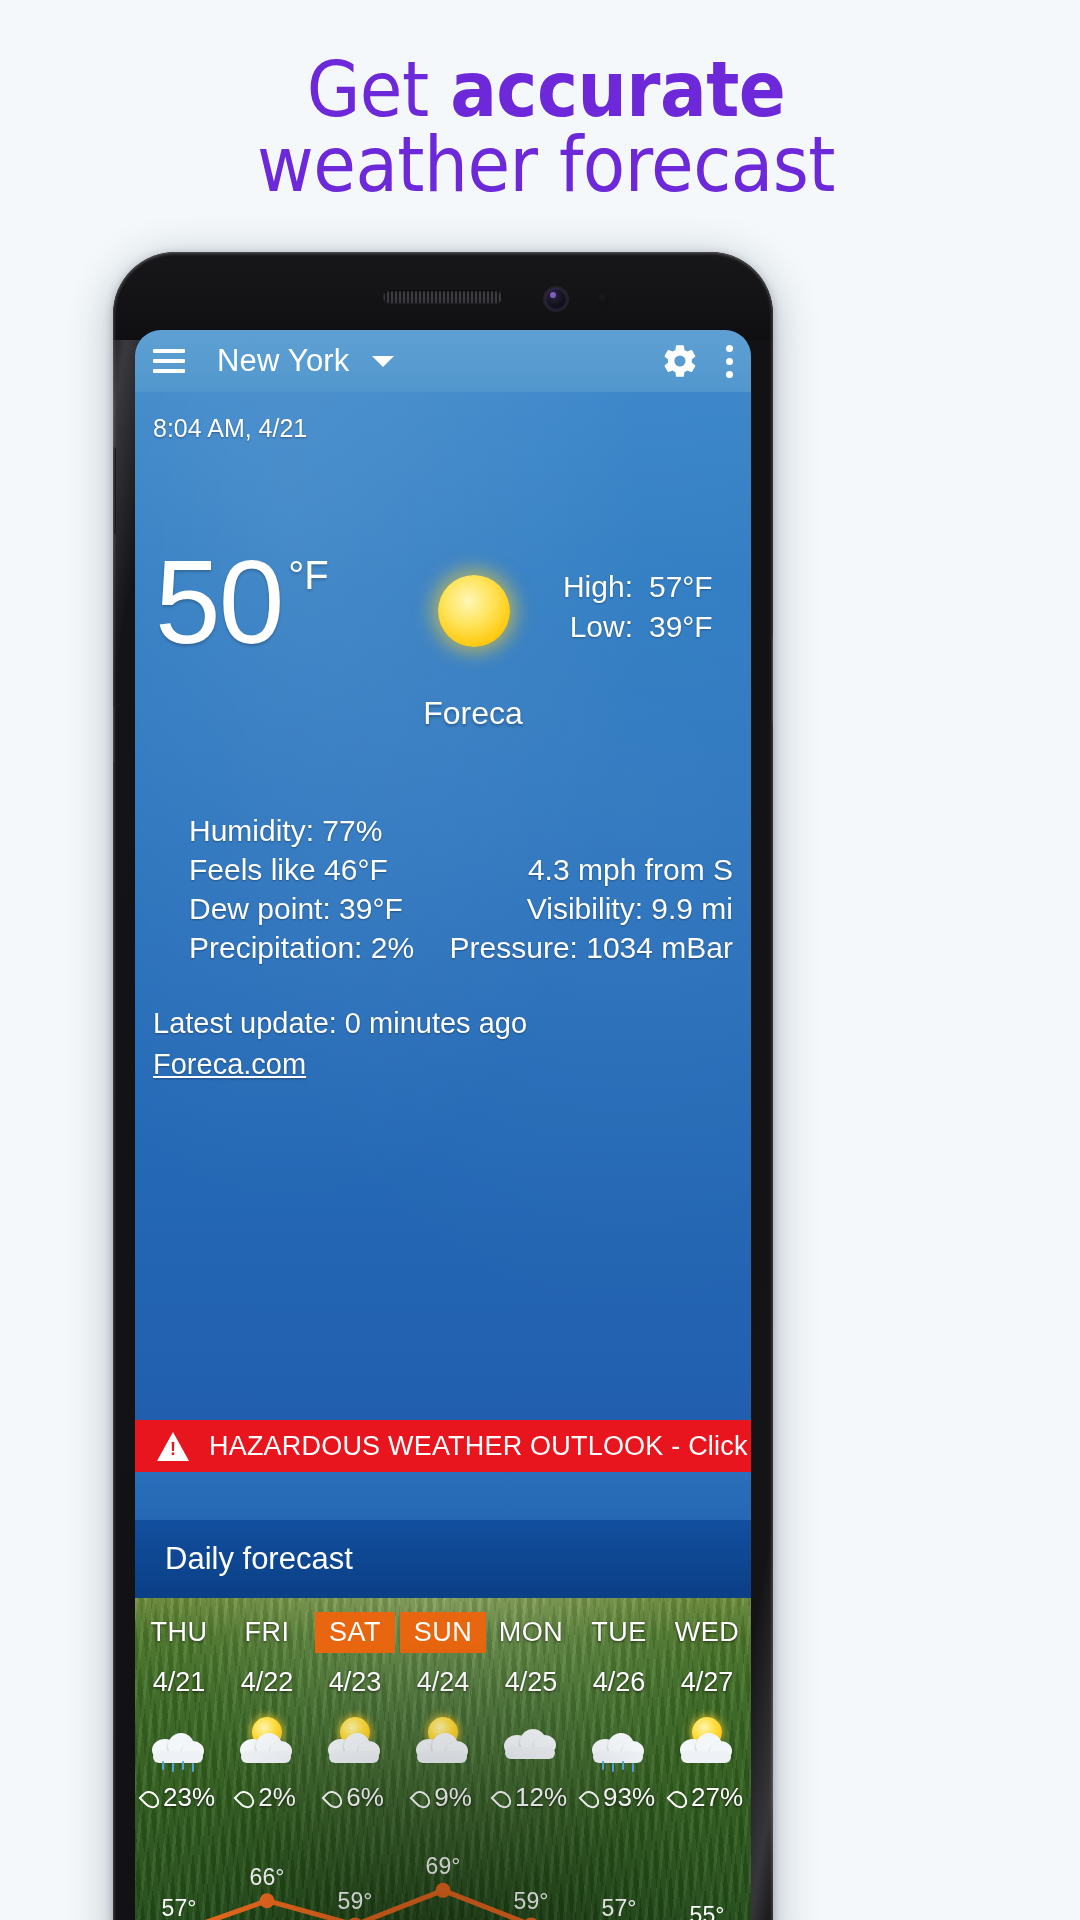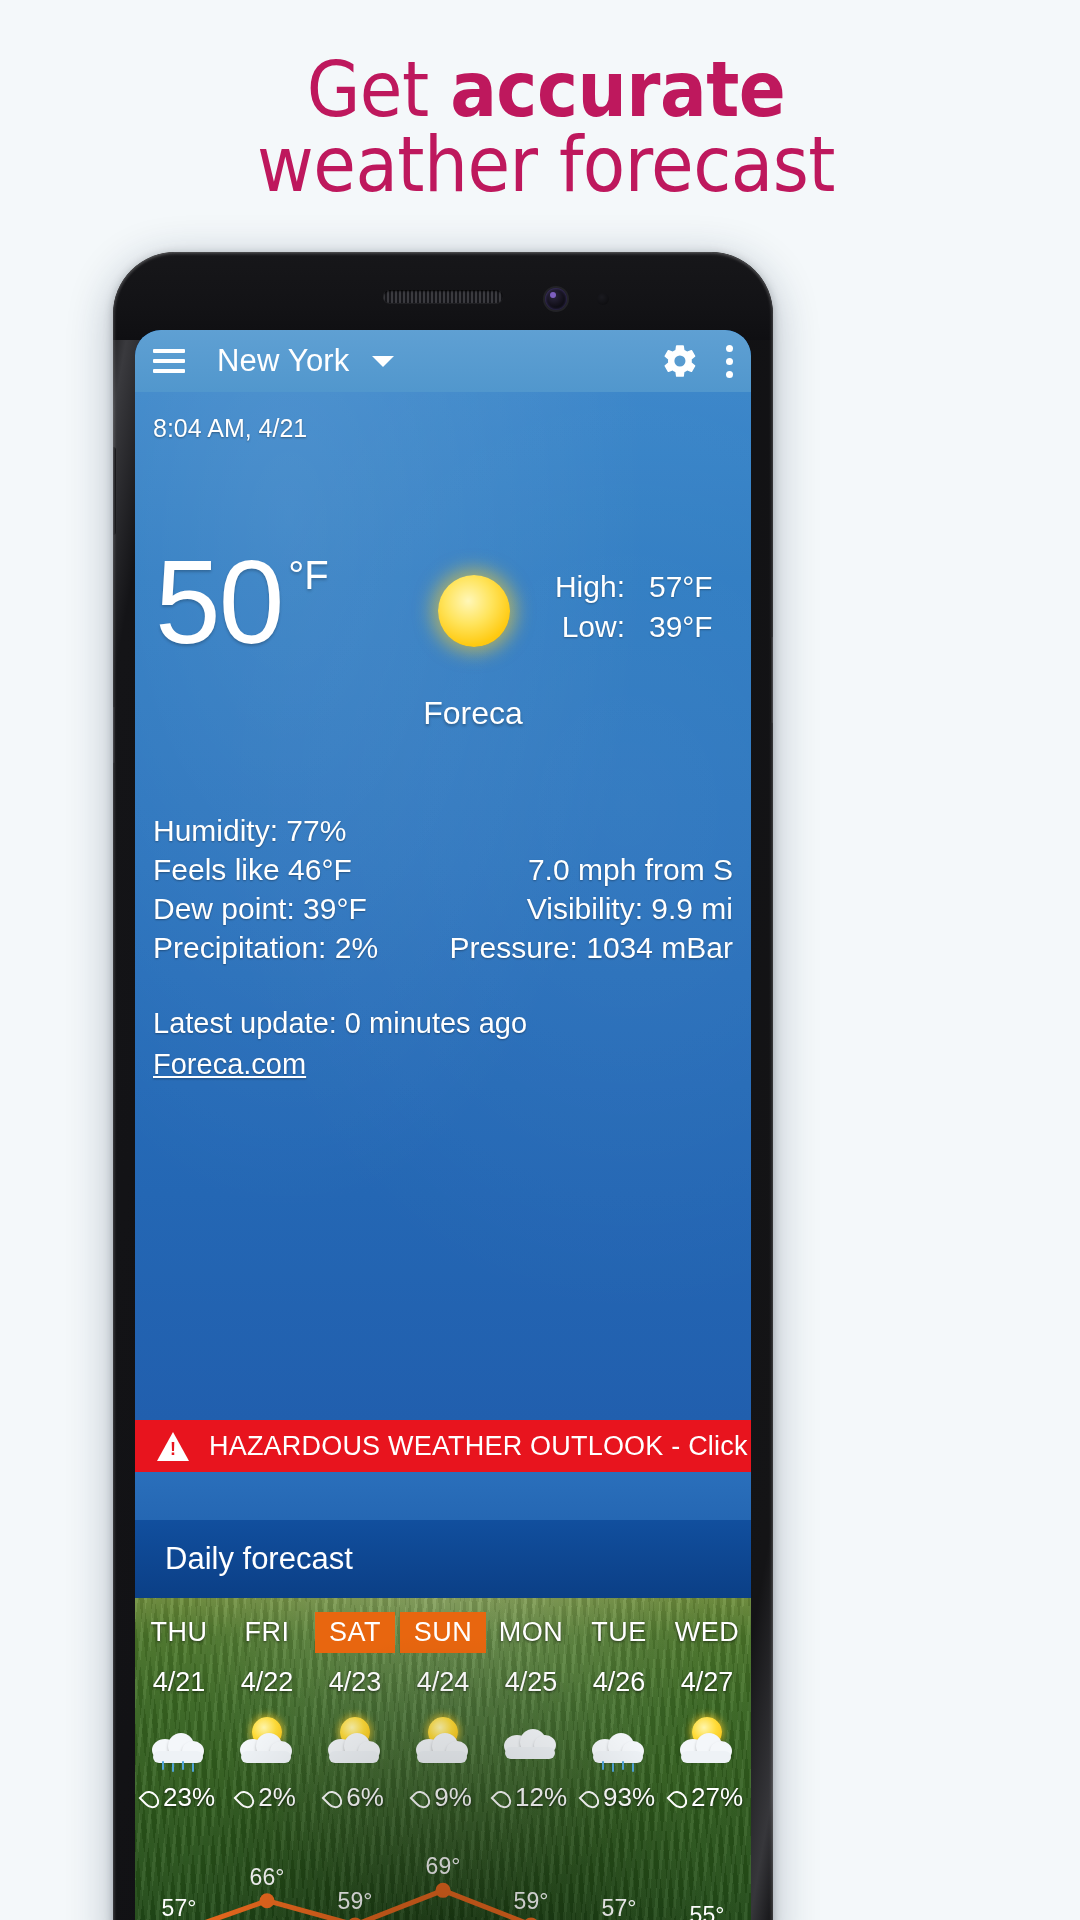--- a/index.html
+++ b/index.html
@@ -6,21 +6,21 @@
   html,body { width:1080px; height:1920px; overflow:hidden; }
   body {
     background:#f4f8fa;
     font-family:"Liberation Sans", sans-serif;
     position:relative;
   }
 
   
   .headline {
     position:absolute; top:52px; left:0; width:1080px;
-    text-align:center; color:#be185d;
+    text-align:center; color:#6d28d9;
     font-family:"DejaVu Sans Condensed","Liberation Sans", sans-serif;
     line-height:0.98;
     letter-spacing:-0.5px;
     padding-left:12px;
   }
   .headline .l1 { font-size:77px; font-weight:400; display:block; }
   .headline .l1 b { font-weight:700; }
   .headline .l2 { font-size:77px; font-weight:400; display:block; margin-top:0;}
 
   
@@ -139,25 +139,25 @@
   .sun-rays i{
     position:absolute; left:50%; top:50%;
     width:3px; height:62px; margin-left:-1.5px; margin-top:-31px;
     background:linear-gradient(180deg, rgba(255,190,0,0) 0%, rgba(255,205,20,0.95) 28%, rgba(255,225,60,0) 60%);
     transform-origin:50% 50%;
   }
   .cond{ position:absolute; left:230px; top:142px; width:180px; text-align:center; color:#fff; font-size:32px; text-shadow:0 2px 3px rgba(0,0,0,.3);}
 
   .hilo{ position:absolute; right:2px; top:14px; text-align:right; color:#fff; font-size:30px; line-height:1.32; text-shadow:0 1px 2px rgba(0,0,0,.3);}
   .hilo .lbl{ display:inline-block; }
-  .hilo .val{ display:inline-block; min-width:82px; text-align:left; margin-left:24px;}
+  .hilo .val{ display:inline-block; min-width:82px; text-align:left; margin-left:16px;}
 
   .details{ position:relative; margin-top:48px; color:#fff; font-size:30px; line-height:1.30; text-shadow:0 1px 2px rgba(0,0,0,.33);}
   .det-row{ display:flex; justify-content:space-between; align-items:baseline;}
-  .det-left{ text-align:left;}
+  .det-left{ text-align:left;margin-left:36px;}
   .det-right{ text-align:right;}
 
   .update{ position:relative; margin-top:40px; color:#fff; font-size:29px; text-shadow:0 1px 2px rgba(0,0,0,.33);}
   .srclink{ position:relative; margin-top:8px; color:#fff; font-size:29px; text-decoration:underline; text-shadow:0 1px 2px rgba(0,0,0,.33); display:inline-block;}
 
   
   .hazard{
     position:relative;
     height:52px; background:#e8141e;
     display:flex; align-items:center; padding-left:22px;
@@ -336,21 +336,21 @@
         </div>
       </div>
 
       <div class="details">
         <div class="det-row">
             <span class="det-left">Humidity: 77%</span>
             <span class="det-right"></span>
           </div>
         <div class="det-row">
             <span class="det-left">Feels like 46°F</span>
-            <span class="det-right">7.0 mph from S</span>
+            <span class="det-right">4.3 mph from S</span>
           </div>
         <div class="det-row">
             <span class="det-left">Dew point: 39°F</span>
             <span class="det-right">Visibility: 9.9 mi</span>
           </div>
         <div class="det-row">
             <span class="det-left">Precipitation: 2%</span>
             <span class="det-right">Pressure: 1034 mBar</span>
           </div>
       </div>

